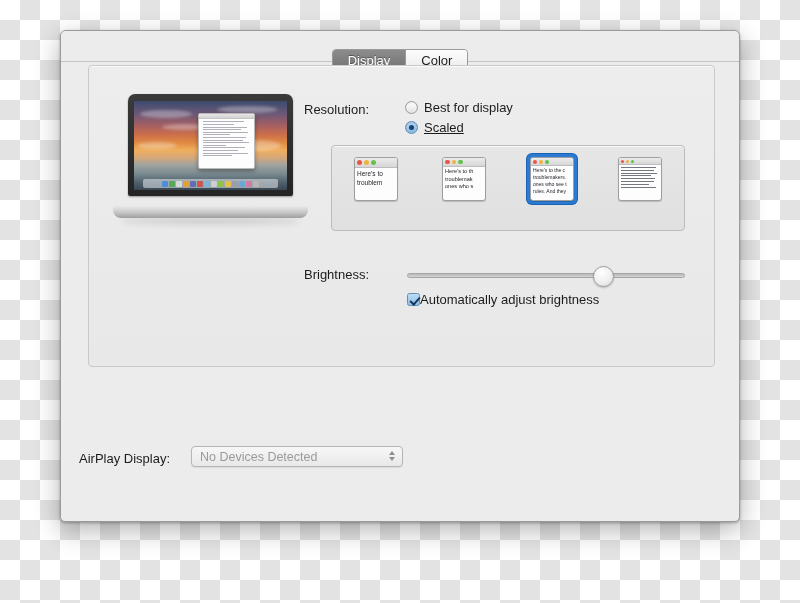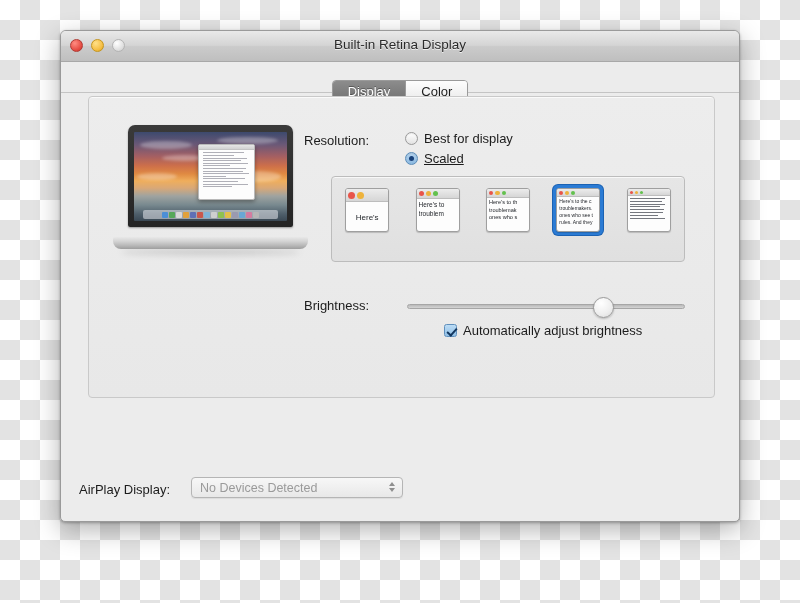--- a/index.html
+++ b/index.html
@@ -199,21 +199,21 @@
   
   #bright-label{position:absolute;left:215px;top:201px;width:90px;}
   #slider{position:absolute;left:318px;top:207px;width:278px;height:5px;}
   #track{position:absolute;left:0;right:0;top:0;height:5px;border-radius:3px;
     background:linear-gradient(to bottom,#b9b9b9,#d4d4d4);
     border:1px solid #a6a6a6;box-sizing:border-box;}
   #knob{position:absolute;top:-7px;width:19px;height:19px;border-radius:50%;
     background:radial-gradient(circle at 38% 28%,#ffffff,#ededed 62%,#d8d8d8);
     border:1px solid #9a9a9a;box-shadow:0 1px 2px rgba(0,0,0,.22);}
 
-  #auto-row{position:absolute;left:318px;top:226px;display:flex;align-items:center;gap:6px;font-size:13px;color:#1c1c1c;margin-left:37px;}
+  #auto-row{position:absolute;left:318px;top:226px;display:flex;align-items:center;font-size:13px;color:#1c1c1c;}
   .cbox{
     width:13px;height:13px;box-sizing:border-box;border-radius:2.5px;flex:none;
     background:linear-gradient(to bottom,#bcdcf5,#8fbfe6);
     border:1px solid #5f8fbc;position:relative;
   }
   .cbox:after{
     content:"";position:absolute;left:3.5px;top:0.5px;width:4px;height:8px;
     border:solid #12365f;border-width:0 2px 2px 0;transform:rotate(42deg);
   }
 
@@ -230,28 +230,20 @@
   #airplay-chev{position:absolute;right:7px;top:4px;display:flex;flex-direction:column;gap:2px;}
   .chv{width:0;height:0;border-left:3.5px solid transparent;border-right:3.5px solid transparent;}
   .chv-up{border-bottom:4px solid #8f8f8f;}
   .chv-dn{border-top:4px solid #8f8f8f;}
 </style>
 </head>
 <body>
 
 <div id="window">
 
-  <div id="titlebar">
-    <div class="lights">
-      <div class="light l-close"></div>
-      <div class="light l-min"></div>
-      <div class="light l-zoom"></div>
-    </div>
-    <div id="win-title">Built-in Retina Display</div>
-  </div>
 
 
   <div id="content">
 
     <div id="tabs">
       <div class="tabrule"></div>
       <div class="tabgrp">
         <div class="tab active">Display</div>
         <div class="tab inactive">Color</div>
       </div>
@@ -316,31 +308,20 @@
       </div>
 
       <div id="radio-scaled" class="radio-row">
         <span class="radio on"></span>
         <span>Scaled</span>
       </div>
 
       <div id="scaled-box">
         <div id="thumbs">
 
-          <div class="thumb">
-            <div class="minwin">
-              <div class="minbar" style="height:12px">
-                <span class="mdot mr" style="width:7px;height:7px"></span>
-                <span class="mdot my" style="width:7px;height:7px"></span>
-              </div>
-              <div class="mintext" style="font-size:8px;line-height:11px;display:flex;align-items:center;justify-content:center">
-                <span>Here's</span>
-              </div>
-            </div>
-          </div>
 
           <div class="thumb">
             <div class="minwin">
               <div class="minbar" style="height:9px">
                 <span class="mdot mr" style="width:5px;height:5px"></span>
                 <span class="mdot my" style="width:5px;height:5px"></span>
                 <span class="mdot mg" style="width:5px;height:5px"></span>
               </div>
               <div class="mintext" style="font-size:6.5px;line-height:9px">
                 <span>Here's to</span>

